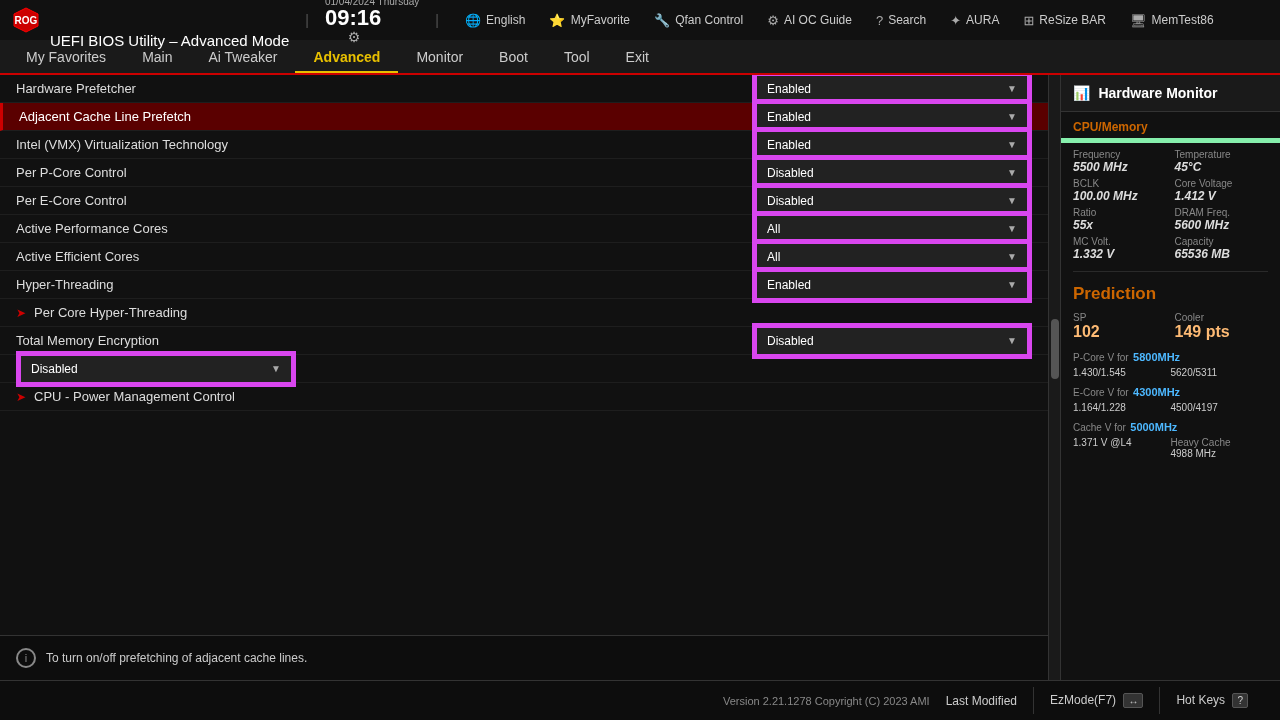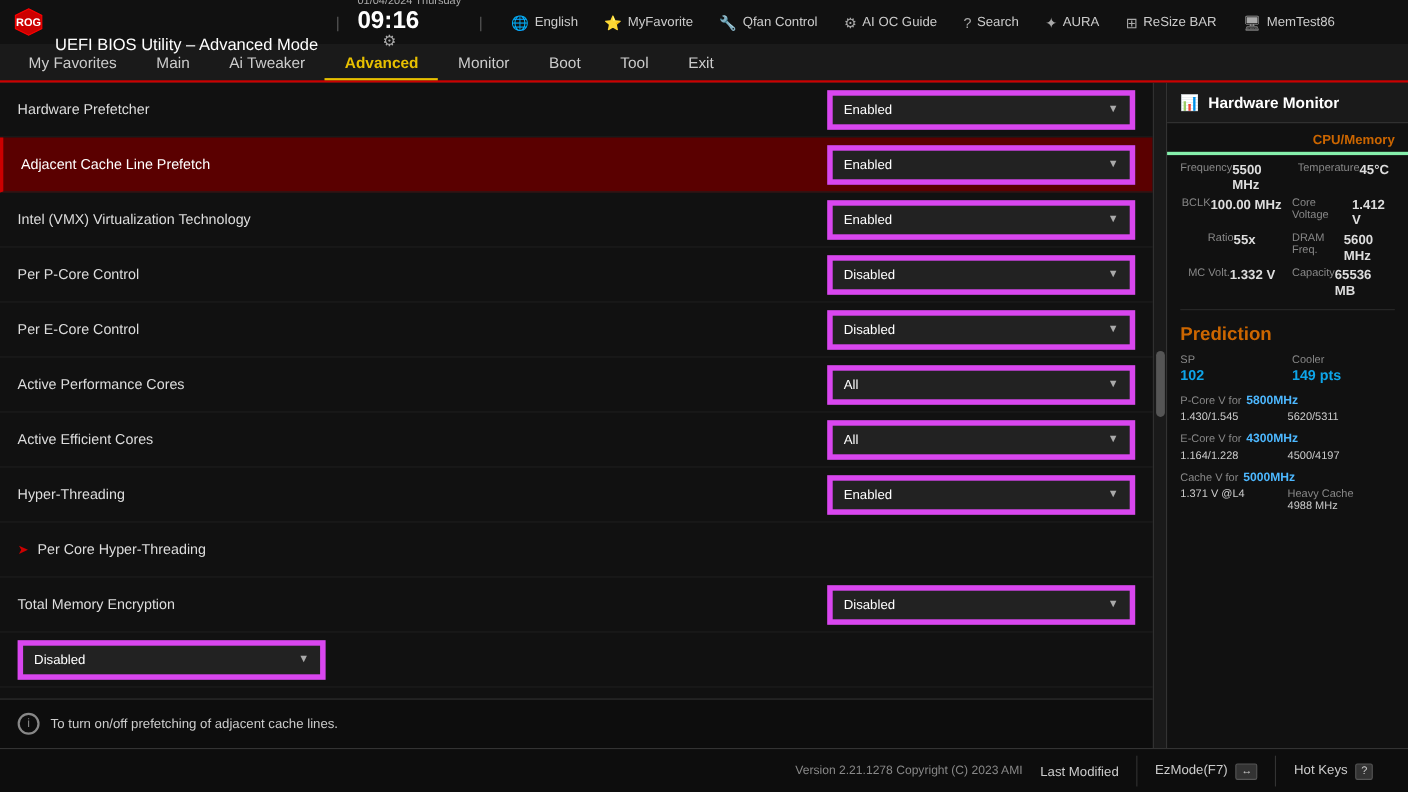--- a/index.html
+++ b/index.html
@@ -141,21 +141,21 @@
       background: #111;
     }
     .settings-list {
       flex: 1;
       overflow: hidden;
     }
     .setting-row {
       display: flex;
       align-items: center;
       padding: 0 16px;
-      height: 50px;
+      height: 28px;
       border-bottom: 1px solid #1e1e1e;
       cursor: pointer;
     }
     .setting-row.highlighted {
       background: #5a0000;
       border-left: 3px solid #cc0000;
     }
     .setting-row.highlighted .setting-name { color: #fff; }
     .setting-row.clickable-sub {
       cursor: pointer;
@@ -253,61 +253,62 @@
     .hw-monitor-title {
       font-size: 14px;
       color: #fff;
       font-weight: bold;
     }
     .hw-section-title {
       font-size: 12px;
       color: #cc6600;
       font-weight: bold;
       padding: 8px 12px 4px;
-      border-bottom: 3px solid #86efac;
-      text-align: right;
+      border-bottom: 5px solid #86efac;
     }
     .hw-grid {
       display: grid;
       grid-template-columns: 1fr 1fr;
       padding: 6px 12px;
       gap: 4px 8px;
     }
     .hw-label {
       font-size: 10px;
       color: #888;
     }
     .hw-value {
       font-size: 12px;
       color: #ddd;
       font-weight: bold;
+      font-style: italic;
     }
     .hw-pair {
       display: flex;
+      flex-direction: column;
       justify-content: center;
     }
     .hw-divider {
       height: 1px;
       background: #2a2a2a;
       margin: 4px 12px;
     }
     .prediction-title {
       font-size: 17px;
       color: #cc6600;
       font-weight: bold;
       padding: 8px 12px 4px;
     }
     .pred-grid {
       padding: 4px 12px;
       display: grid;
       grid-template-columns: 1fr 1fr;
       gap: 2px 8px;
     }
     .pred-label { font-size: 10px; color: #888; }
-    .pred-value { font-size: 13px; color: #0ea5e9; font-weight: bold; }
+    .pred-value { font-size: 16px; color: #fdba74; font-weight: bold; }
     .pred-pair { display: flex; flex-direction: column; }
     .pred-highlight { color: #4db8ff; font-size: 11px; font-weight: bold; }
     .pred-sub { font-size: 10px; color: #ccc; }
 
     
     .footer {
       position: relative;
       z-index: 10;
       height: 40px;
       background: #0d0d0d;

